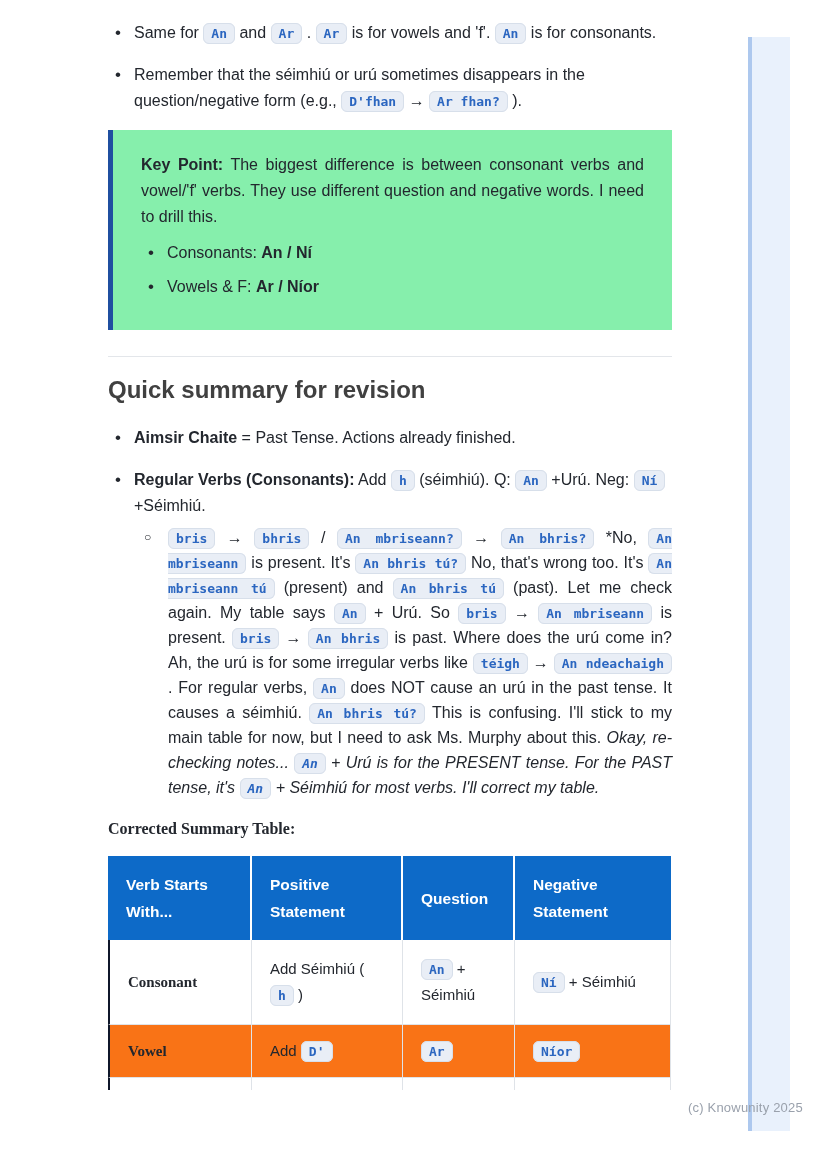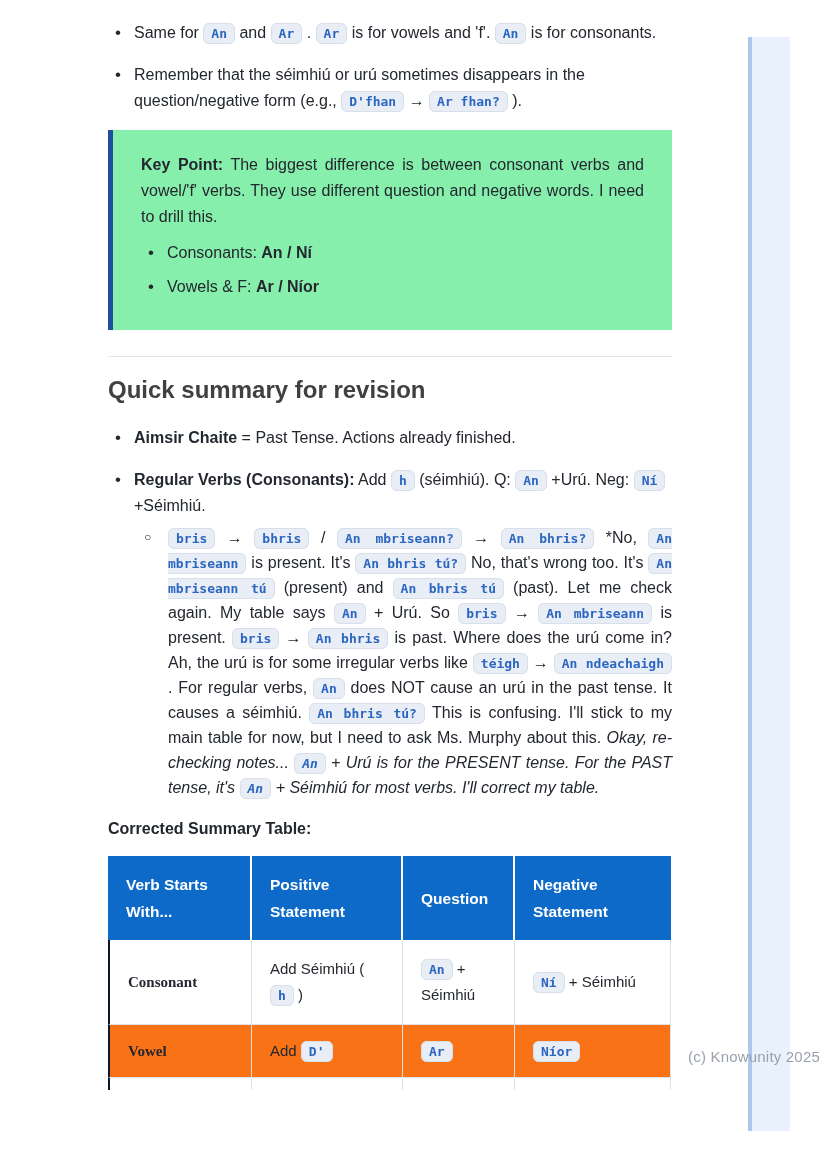--- a/index.html
+++ b/index.html
@@ -31,21 +31,21 @@
   .callout ul.dots > li{margin-bottom:8px;}
 
   hr.divider{border:none;border-top:1px solid #e3e6ea;margin:26px 0 0 0;}
 
   h2.heading{color:#404040;font-size:24px;line-height:30px;margin:18px 0 20px 0;font-weight:bold;}
 
   ul.circles{list-style:none;margin:6px 0 0 0;padding:0 0 0 8px;}
   ul.circles > li{position:relative;padding-left:26px;font-size:16px;line-height:25px;text-align:justify;}
   ul.circles > li::before{content:"○";position:absolute;left:2px;top:0;font-size:12px;color:#23272e;}
 
-  .table-label{font-weight:bold;font-size:16px;margin:20px 0 18px 0;}
+  .table-label{font-weight:bold;font-size:16px;margin:20px 0 18px 0;font-family:Liberation Serif, serif;}
 
   table.summary{border-collapse:separate;border-spacing:0;width:563px;table-layout:fixed;}
   table.summary th{
     background:#0d6ac8;color:#ffffff;font-size:15.5px;font-weight:bold;text-align:left;
     padding:15px 18px;line-height:27px;vertical-align:middle;border-right:2px solid #ffffff;
   }
   table.summary th:last-child{border-right:none;}
   table.summary td{
     font-size:15px;line-height:26px;vertical-align:middle;padding:16px 18px;
     border-bottom:1px solid #dfe3e8;border-right:1px solid #dfe3e8;background:#ffffff;
@@ -53,21 +53,21 @@
   table.summary td:first-child{border-left:2px solid #0f172a;font-family:Liberation Serif, serif;}
   table.summary tr.stripe td{background:#f97316;padding:13px 18px;}
   table.summary tr.sliver td{height:12px;padding:0 18px;border-bottom:none;background:#ffffff;}
 
   
   .scroll-strip{
     position:absolute;left:748px;top:37px;width:38px;height:1094px;
     background:#e9f1fc;border-left:4px solid #adc8ee;
   }
   .watermark{
-    position:absolute;left:688px;top:1048px;font-size:15px;color:#9aa1ac;z-index:2;
+    position:absolute;left:688px;top:1100px;font-size:13px;color:#9aa1ac;z-index:2;
     letter-spacing:0.2px;
   }
 </style>
 </head>
 <body>
 
 <div class="page">
   <div class="content">
 
     <ul class="dots">

